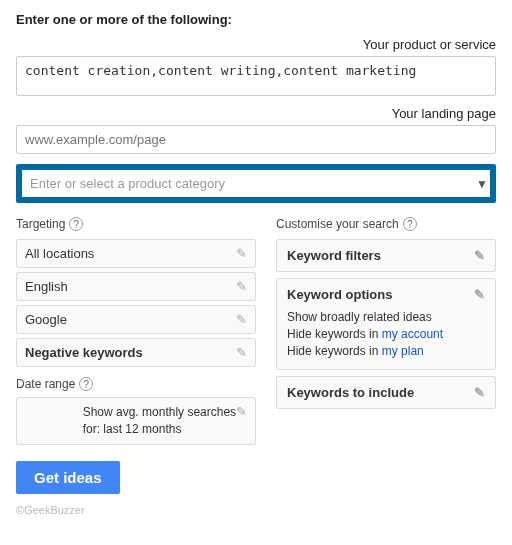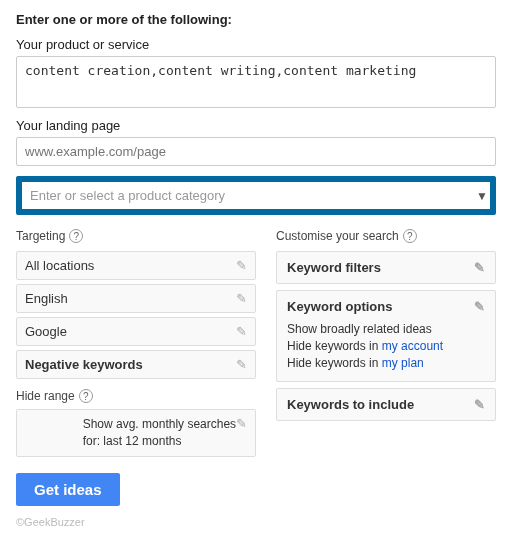--- a/index.html
+++ b/index.html
@@ -14,34 +14,35 @@
     }
     .instruction {
       font-weight: bold;
       margin-bottom: 10px;
       font-size: 13px;
     }
     .field-label {
       font-size: 13px;
       color: #222;
       margin-bottom: 4px;
+      text-align: right;
     }
     .text-input {
       width: 100%;
       border: 1px solid #ccc;
       border-radius: 2px;
       padding: 6px 8px;
       font-size: 13px;
       color: #333;
       background: #fff;
       margin-bottom: 10px;
       outline: none;
     }
     .product-input {
-      height: 52px;
+      height: 40px;
       resize: none;
       vertical-align: top;
     }
     .select-wrapper {
       position: relative;
       width: 100%;
       margin-bottom: 14px;
     }
     .select-field {
       width: 100%;
@@ -243,21 +244,21 @@
     <div class="targeting-item">
       <span class="item-label">Google</span>
       <span class="pencil-icon">✎</span>
     </div>
     <div class="targeting-item bold-item">
       <span class="item-label">Negative keywords</span>
       <span class="pencil-icon">✎</span>
     </div>
 
     <div class="date-range-header">
-      <span>Hide range</span>
+      <span>Date range</span>
       <span class="help-badge">?</span>
     </div>
     <div class="date-range-box">
       <div class="date-range-text">
         <span>Show avg. monthly searches</span><br>
         <span>for: last 12 months</span>
       </div>
       <span class="pencil-icon">✎</span>
     </div>
 

